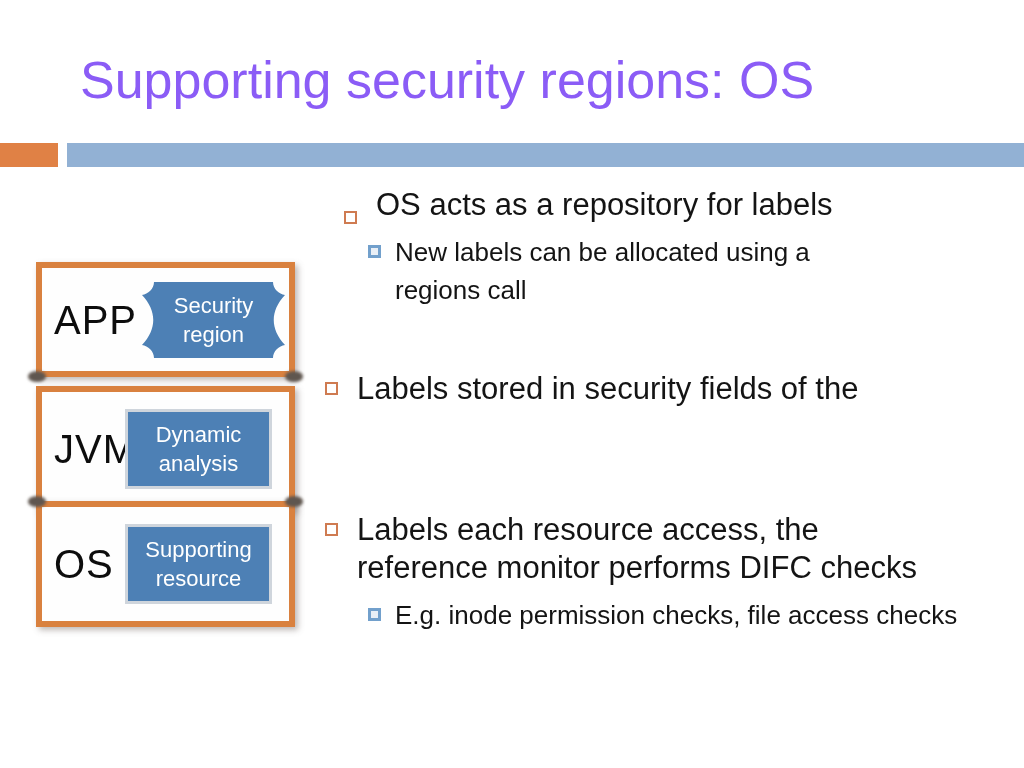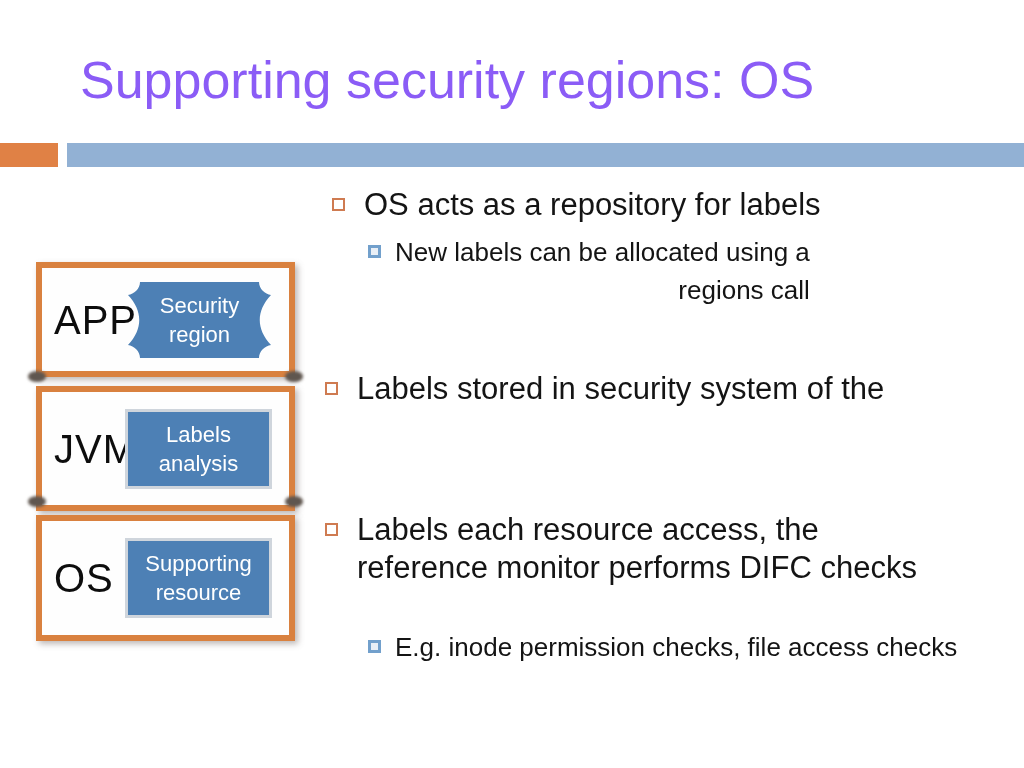--- a/index.html
+++ b/index.html
@@ -17,40 +17,40 @@
 
   
   .diagram{position:absolute;left:36px;top:262px;width:259px;height:365px;}
   .frame{
     position:absolute;left:0;width:259px;box-sizing:border-box;
     border:6px solid #d9813f;background:#fefefe;
     box-shadow:3px 3px 6px rgba(110,100,95,0.45);
   }
   .frame1{top:0;height:115px;}
   .frame2{top:124px;height:125px;}
-  .frame3{top:253px;height:126px;padding-left:38px;}
+  .frame3{top:239px;height:126px;padding-left:38px;}
   .cap{
     position:absolute;width:18px;height:11px;background:#5f564f;border-radius:50%;
     filter:blur(1.5px);z-index:3;
   }
   .cap.l{left:-8px;} .cap.r{right:-8px;}
   .cap.j1{top:109px;} .cap.j2{top:234px;}
   .row-label{
     position:absolute;left:12px;top:50%;transform:translateY(-50%);
     font-size:40px;color:#0d0d0d;letter-spacing:1px;
   }
   .blue-rect{
     position:absolute;left:83px;top:50%;transform:translateY(-50%);
     width:147px;height:80px;box-sizing:border-box;
     background:#4d80b5;border:3px solid #cfd5dc;
     display:flex;flex-direction:column;justify-content:center;
     text-align:center;color:#ffffff;font-size:22px;line-height:29px;
   }
   .plaque-wrap{
-    position:absolute;left:85px;top:50%;transform:translateY(-50%);
+    position:absolute;left:99px;top:50%;transform:translateY(-50%);
     width:145px;height:78px;
   }
   .plaque-wrap svg{position:absolute;left:0;top:0;}
   .plaque-text{
     position:absolute;left:0;top:0;width:100%;height:100%;
     display:flex;flex-direction:column;justify-content:center;
     text-align:center;color:#ffffff;font-size:22px;line-height:29px;
   }
 
   
@@ -58,25 +58,25 @@
   .bullet .text{font-size:31px;line-height:38px;}
   .bullet.sub .text{font-size:26px;line-height:38px;}
   .marker-main{
     flex:0 0 auto;width:13px;height:13px;box-sizing:border-box;
     border:2px solid #cf7b51;background:#ffffff;margin-top:12px;margin-right:19px;
   }
   .marker-sub{
     flex:0 0 auto;width:13px;height:13px;box-sizing:border-box;
     border:3px solid #72a0cc;background:#e9eff6;margin-top:12px;margin-right:14px;
   }
-  .b0{left:332px;top:186px;}
-  .s0{left:368px;top:233px;text-align:right;}
+  .b0{left:344px;top:186px;align-items:flex-end;}
+  .s0{left:368px;top:233px;}
   .b1{left:325px;top:370px;}
   .b2{left:325px;top:511px;}
-  .s2{left:368px;top:628px;}
+  .s2{left:368px;top:596px;}
 </style>
 </head>
 <body>
 
 <div class="slide-title">Supporting security regions: OS</div>
 
 <div class="divider-orange"></div>
 <div class="divider-blue"></div>
 
 <div class="diagram">
@@ -90,21 +90,21 @@
       <div class="plaque-text">
         <div>Security</div>
         <div>region</div>
       </div>
     </div>
   </div>
 
   <div class="frame frame2">
     <div class="row-label">JVM</div>
     <div class="blue-rect">
-      <div>Labels</div>
+      <div>Dynamic</div>
       <div>analysis</div>
     </div>
   </div>
 
   <div class="frame frame3">
     <div class="row-label">OS</div>
     <div class="blue-rect">
       <div>Supporting</div>
       <div>resource</div>
     </div>
@@ -127,21 +127,21 @@
   <div class="marker-sub"></div>
   <div class="text">
     <div>New labels can be allocated using a</div>
     <div>regions call</div>
   </div>
 </div>
 
 <div class="bullet b1">
   <div class="marker-main"></div>
   <div class="text">
-    <div>Labels stored in security system of the</div>
+    <div>Labels stored in security fields of the</div>
   </div>
 </div>
 
 <div class="bullet b2">
   <div class="marker-main"></div>
   <div class="text">
     <div>Labels each resource access, the</div>
     <div>reference monitor performs DIFC checks</div>
   </div>
 </div>

